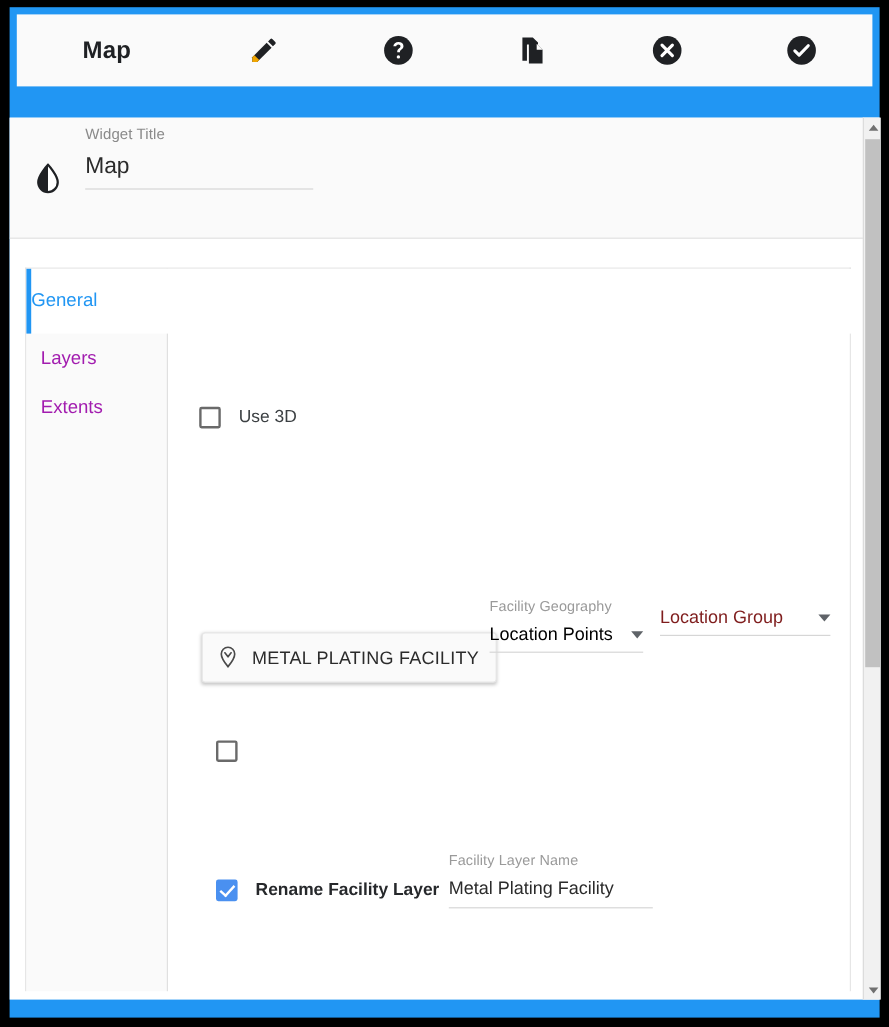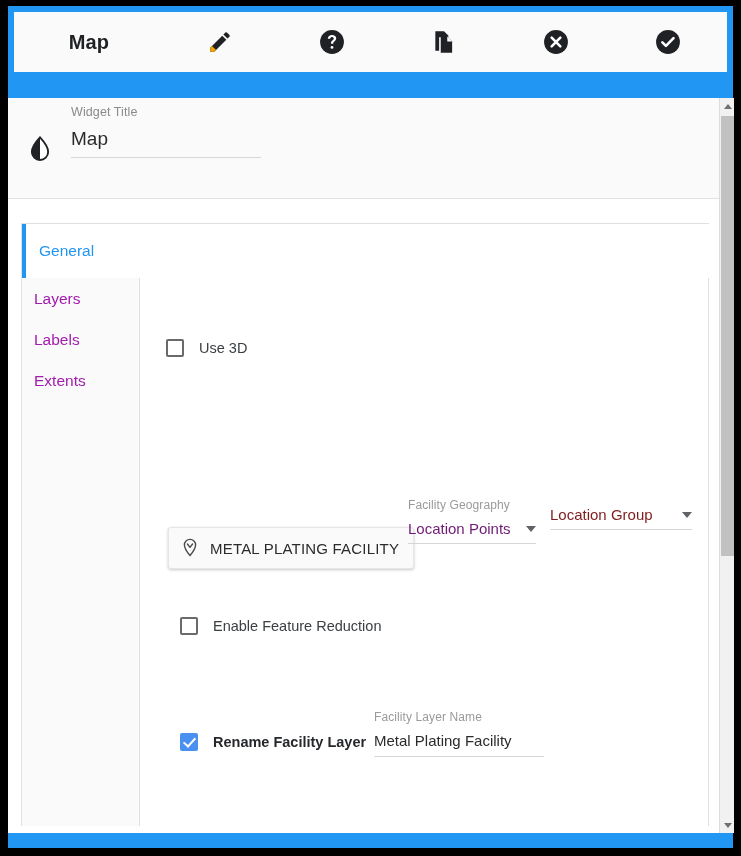--- a/index.html
+++ b/index.html
@@ -128,21 +128,20 @@
   }
   
   #tab-active {
     position: absolute;
     left: 0; top: 0;
     width: 688px; height: 54px;
     background: #ffffff;
     border-left: 4px solid #2196f3;
     display: flex;
     align-items: center;
-    padding-left: 13px;
     font-size: 15.5px;
     color: #2196f3;
     cursor: pointer;
     z-index: 3;
   }
 
   
   #settings-pane {
     position: relative;
     flex: 1 1 auto;
@@ -221,21 +220,21 @@
   .select {
     margin-top: 8px;
     width: 128px;
     border-bottom: 1px solid #d6d6d6;
     padding-bottom: 6px;
     display: flex;
     align-items: center;
     justify-content: space-between;
     cursor: pointer;
   }
-  .select-value { font-size: 15px; color: #701a75; white-space: nowrap; }
+  .select-value { font-size: 15px; color: #000000; white-space: nowrap; }
   .select-value.placeholder { color: #7f1d1d; }
   .caret {
     width: 0; height: 0;
     border-left: 5px solid transparent;
     border-right: 5px solid transparent;
     border-top: 6px solid #5f6368;
     margin-left: 6px;
     flex: 0 0 auto;
   }
 
@@ -370,23 +369,20 @@
     </div>
 
     <div id="settings-card">
 
       <div id="tab-rail">
 
         <div class="tab-item">
           <span>Layers</span>
         </div>
         <div class="tab-item">
-          <span>Labels</span>
-        </div>
-        <div class="tab-item">
           <span>Extents</span>
         </div>
       </div>
 
       <div id="tab-active">
         <span>General</span>
       </div>
 
       <div id="settings-pane">
 
@@ -420,21 +416,20 @@
           <div class="field-label"></div>
           <div class="select" style="width:142px;">
             <span class="select-value placeholder">Location Group</span>
             <span class="caret"></span>
           </div>
         </div>
 
         <div class="opt-row" style="top:393px;left:40px;">
           <div class="cb-group">
             <div class="checkbox"></div>
-            <span class="cb-label">Enable Feature Reduction</span>
           </div>
         </div>
 
         <div class="opt-row" style="top:509px;left:40px;">
           <div class="cb-group">
             <div class="checkbox checked"></div>
             <span class="cb-label strong">Rename Facility Layer</span>
           </div>
         </div>
 

